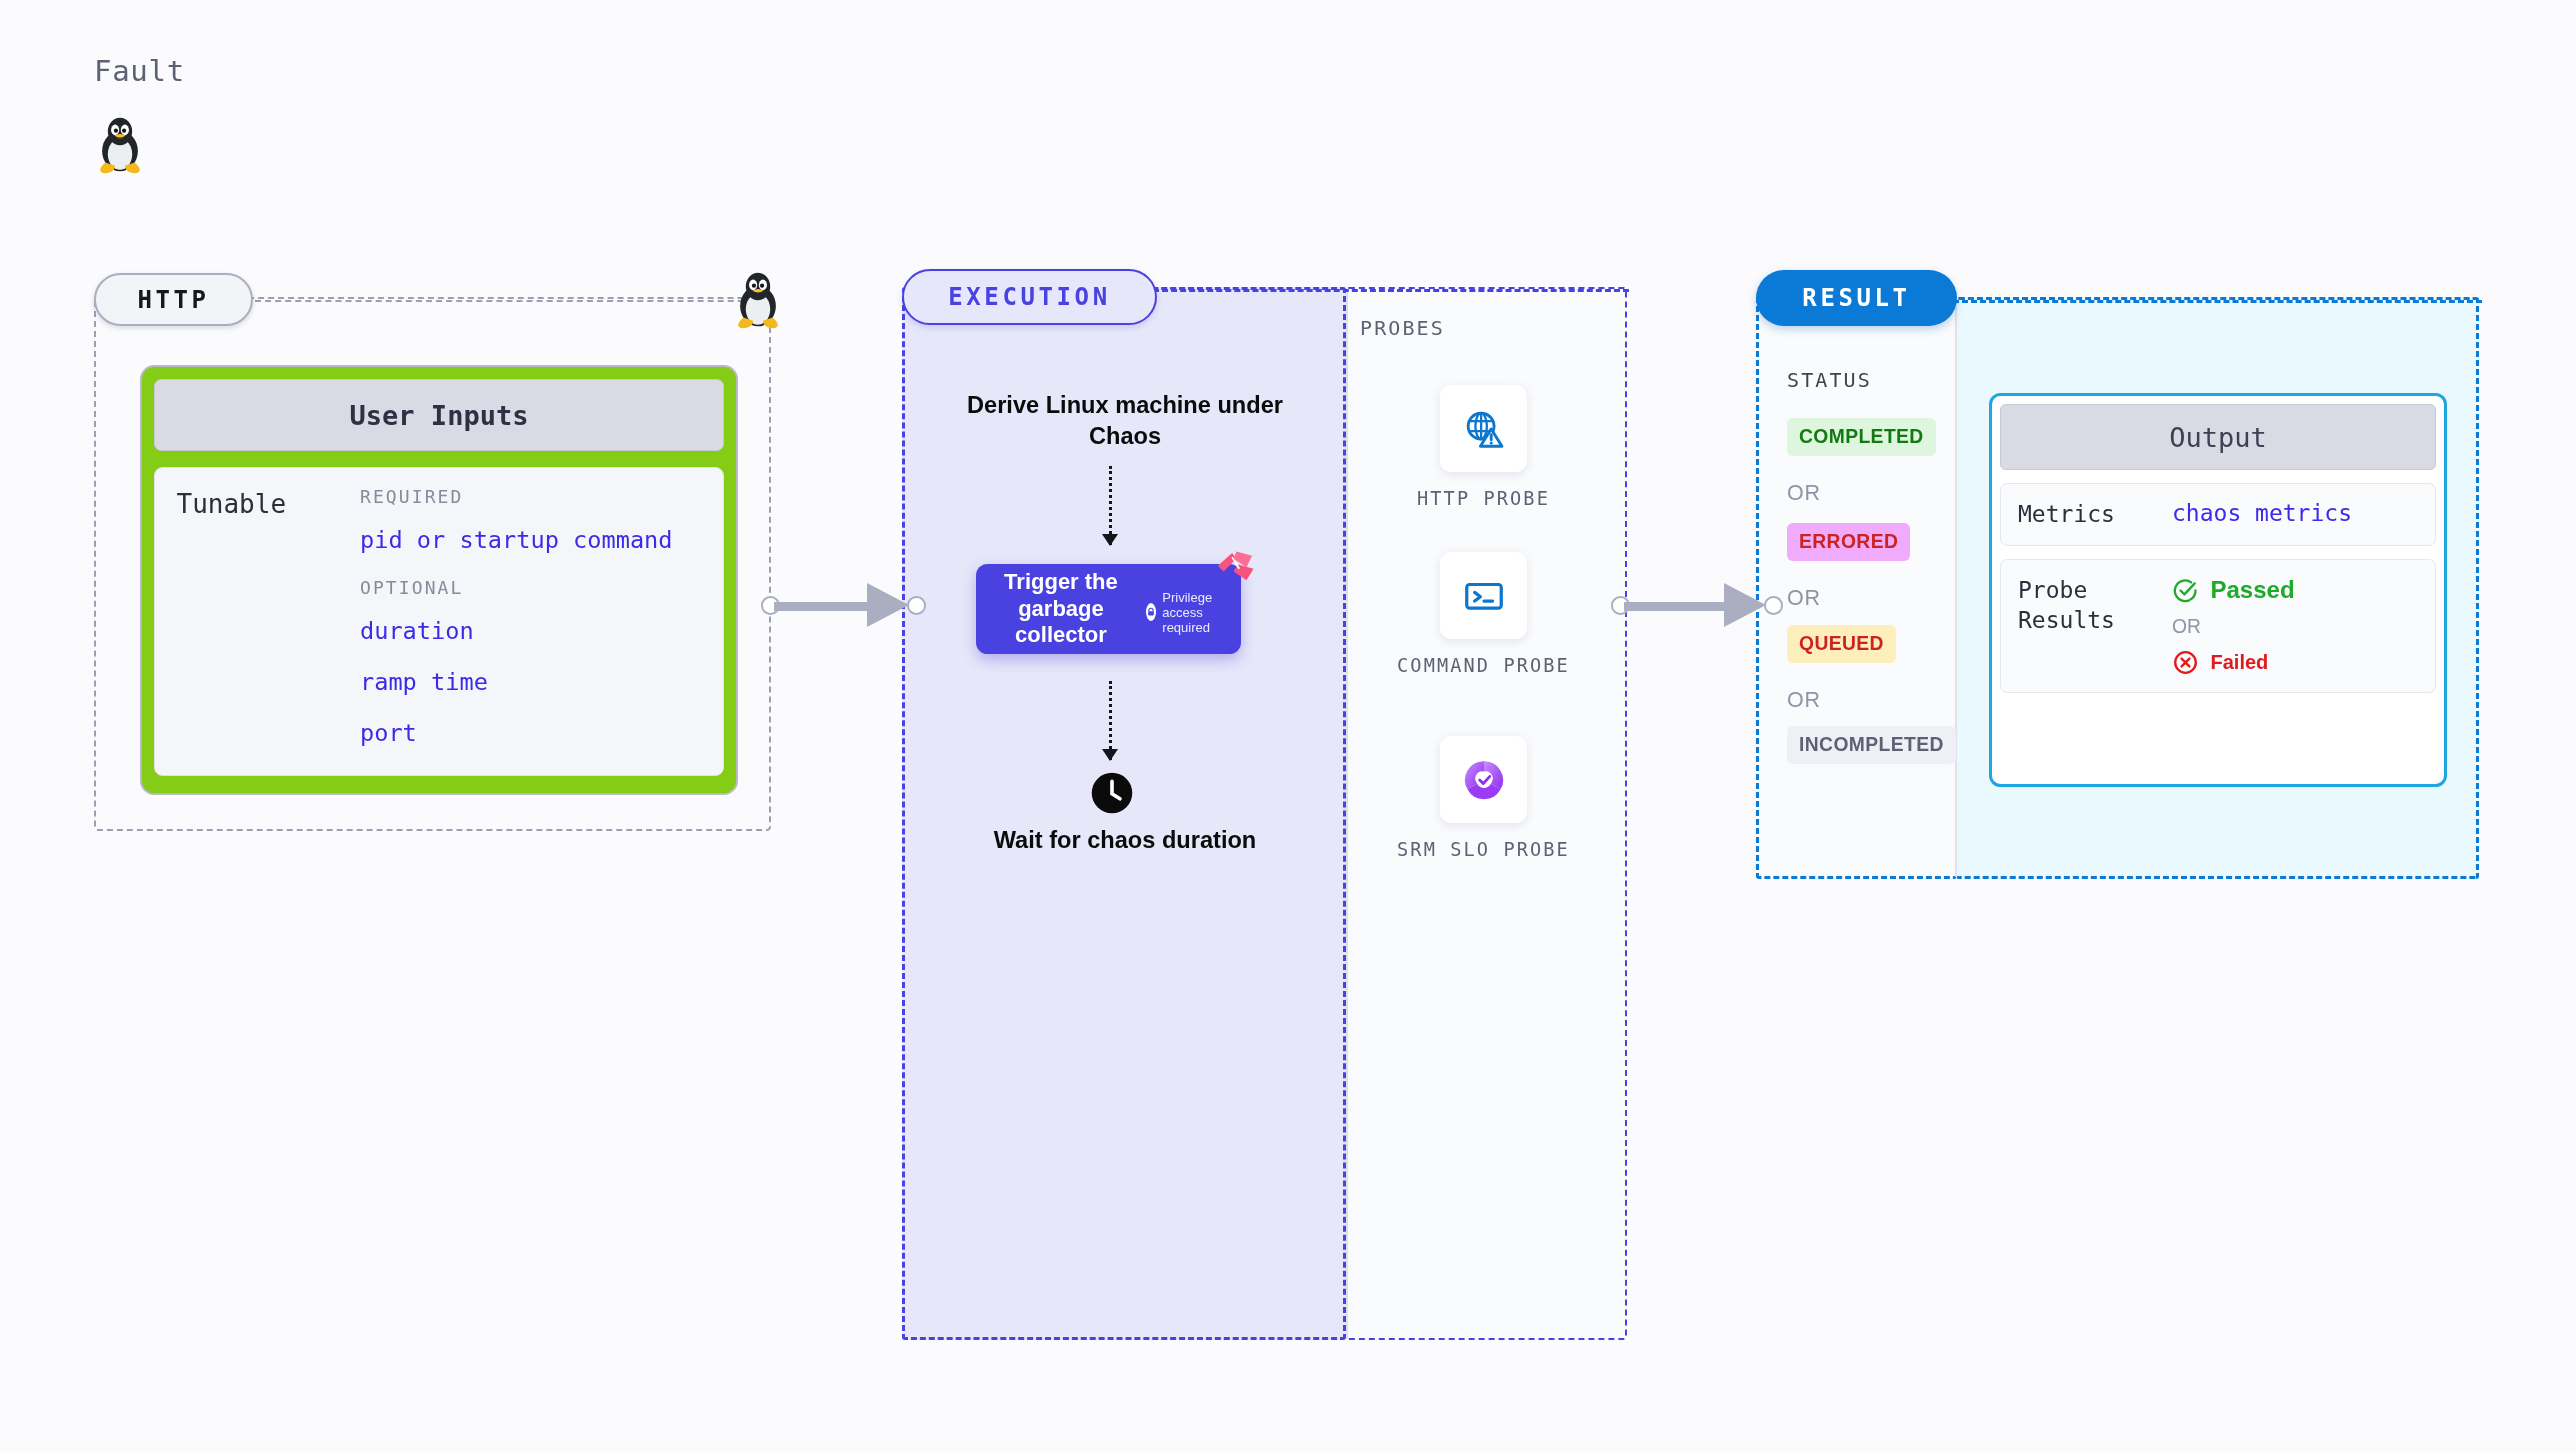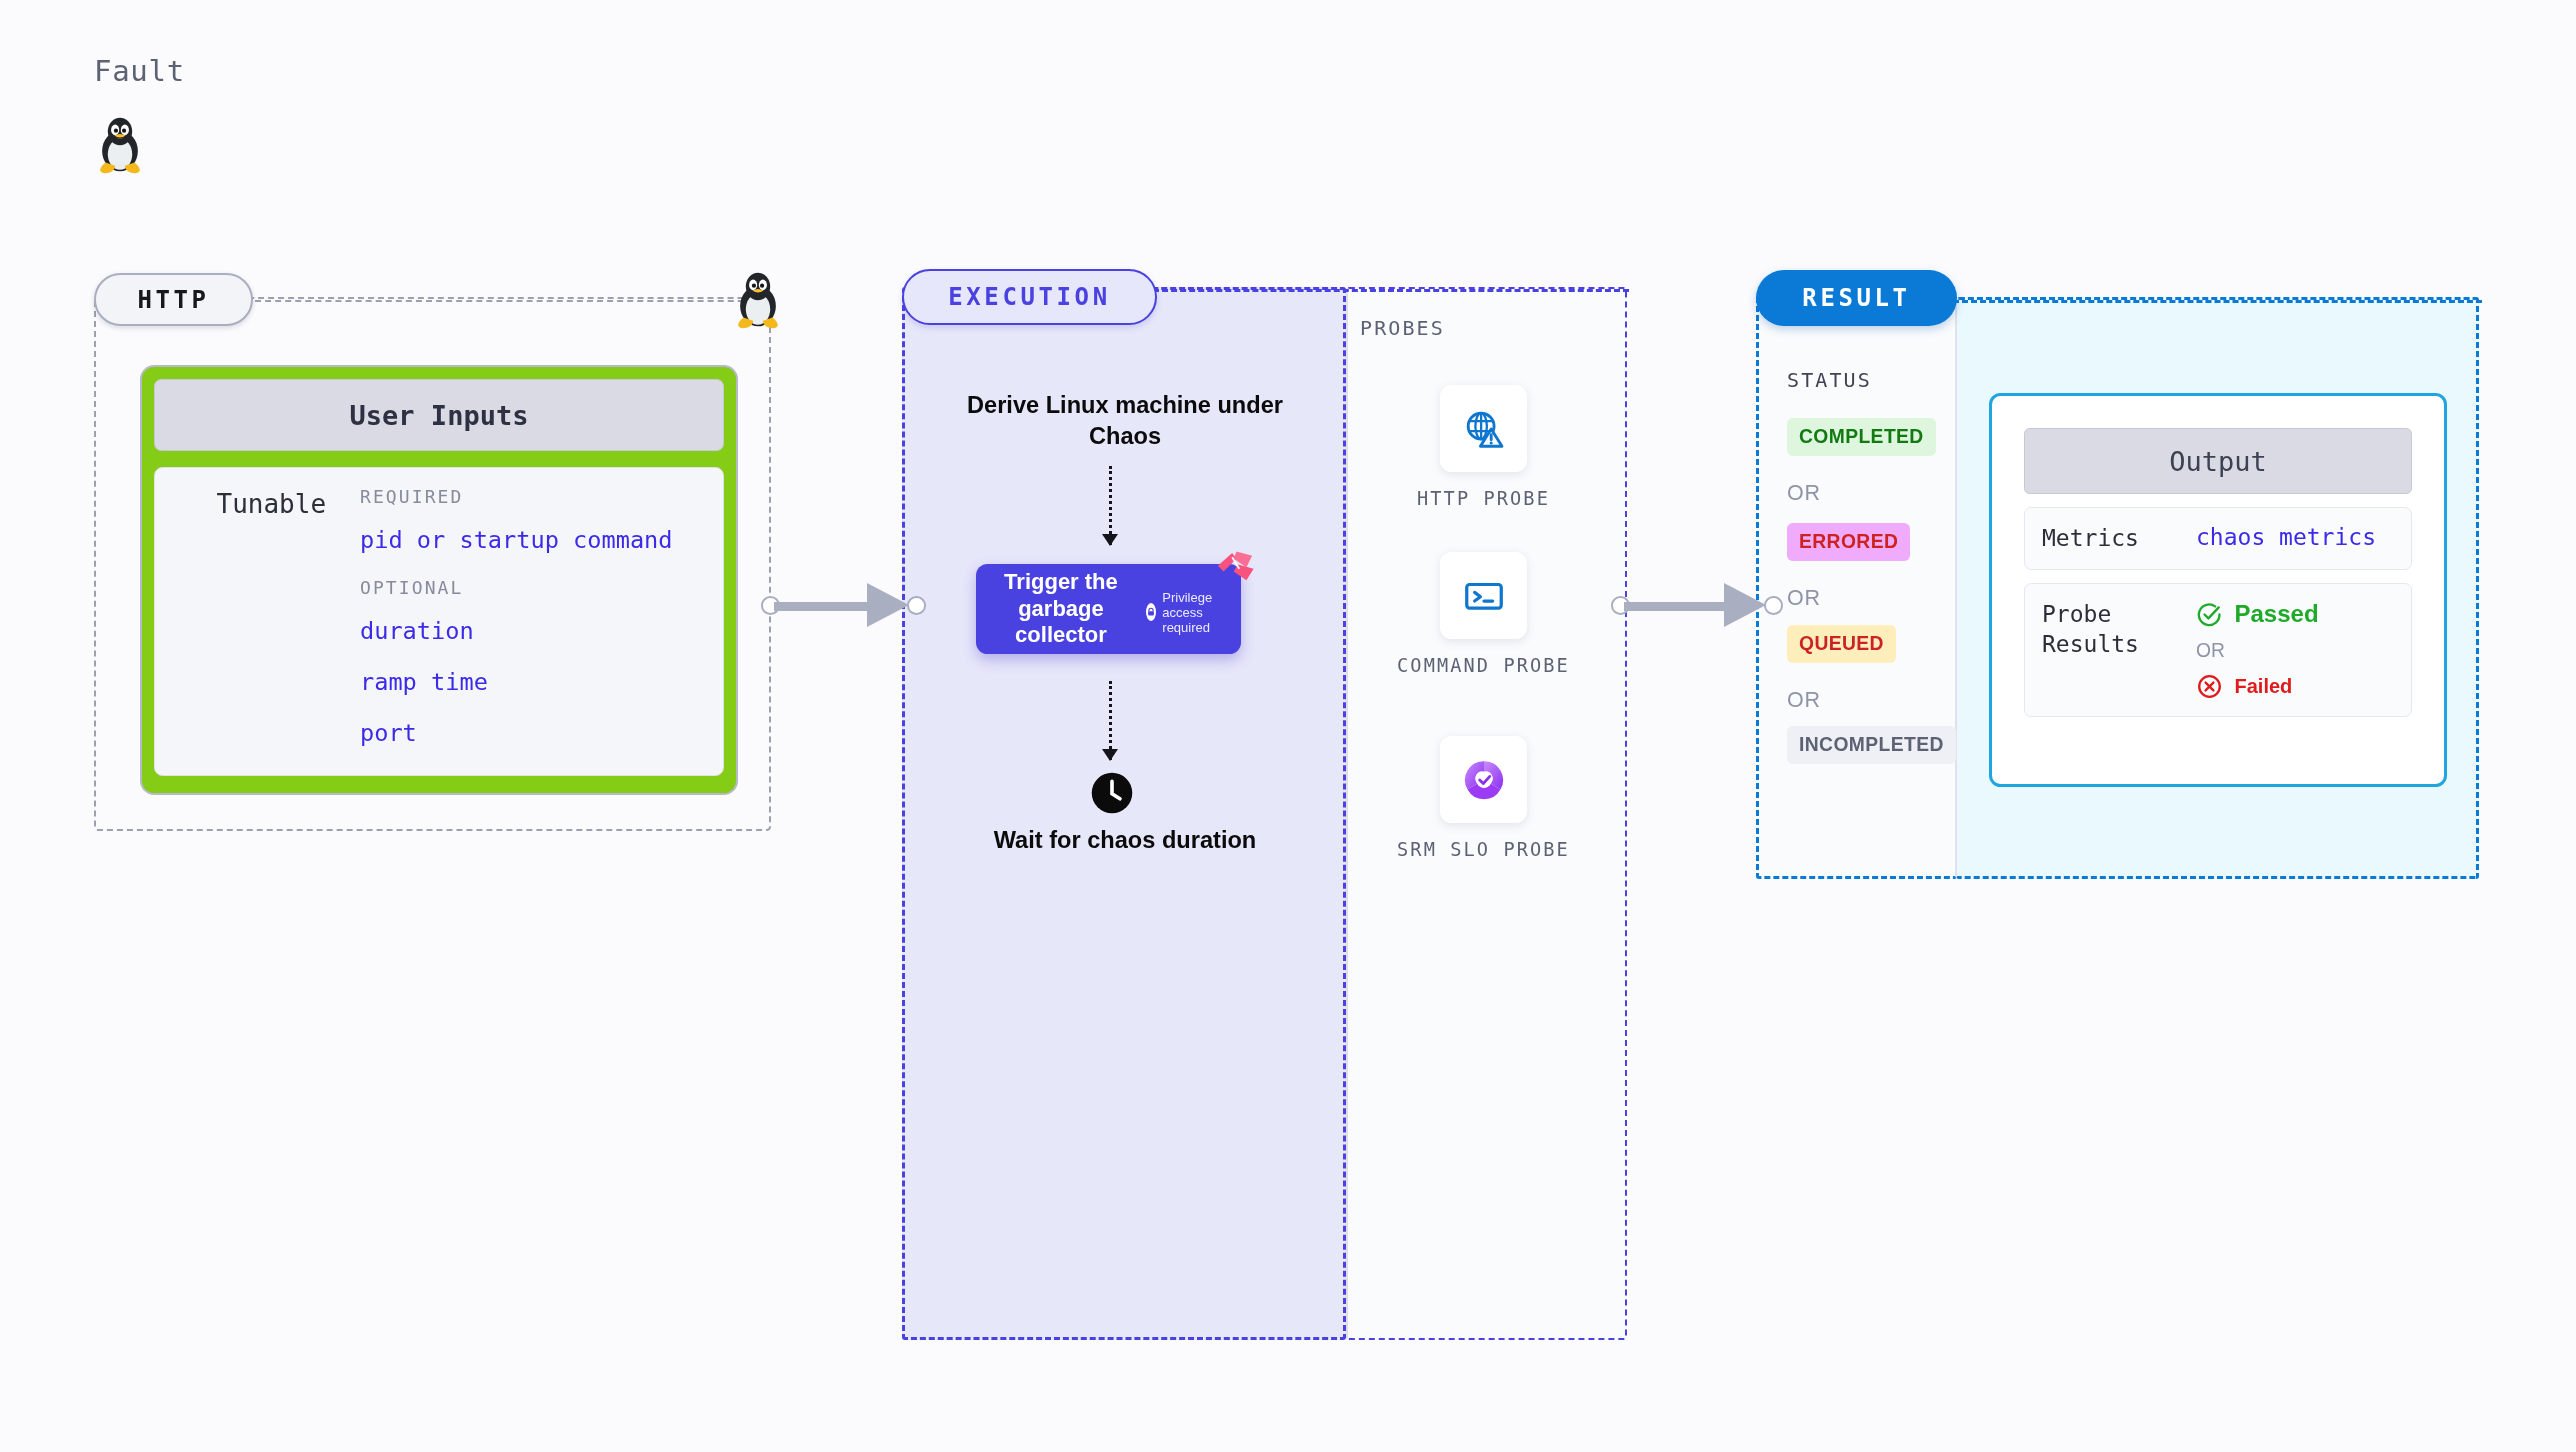--- a/index.html
+++ b/index.html
@@ -112,21 +112,21 @@
     font-size: 27px; font-weight: 700; color: #2d3142;
   }
   .ui-body {
     margin-top: 15.8px; height: 309px;
     background: #f5f6fa; border: 1.4px solid #e0e2ea;
     border-radius: 8.6px; position: relative; padding: 18.6px 20px;
   }
   .tunable-label {
     position: absolute; left: 21.5px; top: 21.5px;
     font-family: "DejaVu Sans Mono", monospace;
-    font-size: 26px; color: #2b2f3a; margin-left: 40px;
+    font-size: 26px; color: #2b2f3a;
   }
   .tunable-col { margin-left: 185px; }
   .grp-label {
     font-family: "DejaVu Sans Mono", monospace;
     font-size: 18px; color: #878c9c; letter-spacing: 2.1px;
     margin-bottom: 18.6px;
   }
   .grp-label.second { margin-top: 21.5px; }
   .tun-item {
     font-family: "DejaVu Sans Mono", monospace;
@@ -242,21 +242,21 @@
   .or-2        { left: 1787px; top: 586px; }
   .b-queued    { left: 1787px; top: 625px; background: #fdeebc; color: #cc2222; }
   .or-3        { left: 1787px; top: 688px; }
   .b-incompleted { left: 1787px; top: 726px; background: #eff0f5; color: #5c6274; }
 
   
   .out-card {
     position: absolute; left: 1989px; top: 393px;
     width: 458px; height: 394px;
     background: #ffffff; border: 3.6px solid #1fa5e0;
-    border-radius: 11.5px; padding: 32px;
+    border-radius: 11.5px; padding: 8px;
   }
   .out-head {
     height: 66px; background: #d9dae4; border: 0.7px solid #c6c8d4;
     border-radius: 5.7px; display: flex; align-items: center;
     justify-content: center;
     font-family: "DejaVu Sans Mono", monospace;
     font-size: 27px; color: #3d4252;
   }
   .out-row {
     margin-top: 13px; background: #fafbfd; border: 1.4px solid #e5e7ef;

